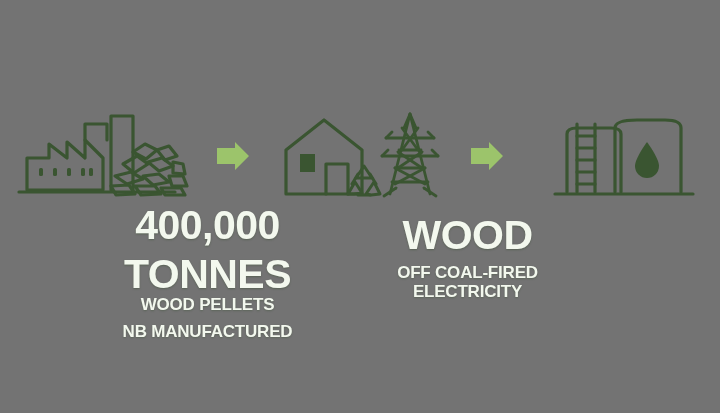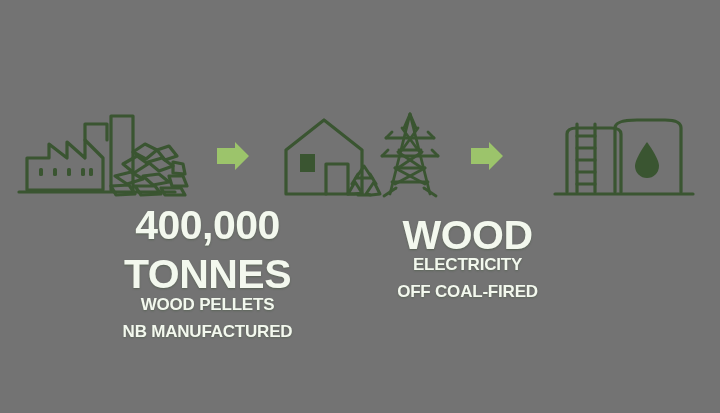--- a/index.html
+++ b/index.html
@@ -237,22 +237,22 @@
       <div class="big-line">400,000</div>
       <div class="big-line second">TONNES</div>
       <div class="sub-line second">WOOD PELLETS</div>
       <div class="sub-line">NB MANUFACTURED</div>
     </div>
 
     <div class="text-spacer"></div>
 
     <div class="text-cell">
       <div class="big-line second">WOOD</div>
+      <div class="sub-line">OFF COAL-FIRED</div>
       <div class="sub-line second">ELECTRICITY</div>
-      <div class="sub-line">OFF COAL-FIRED</div>
     </div>
 
     <div class="text-spacer"></div>
 
 
   </div>
 
 </div>
 
 </body></html>

